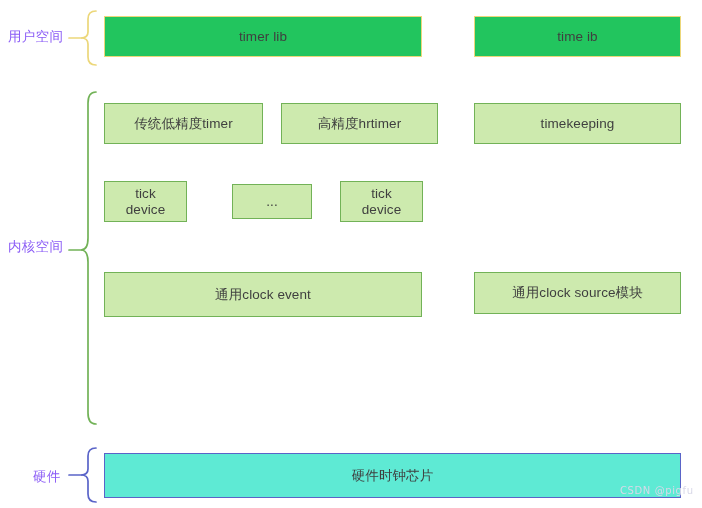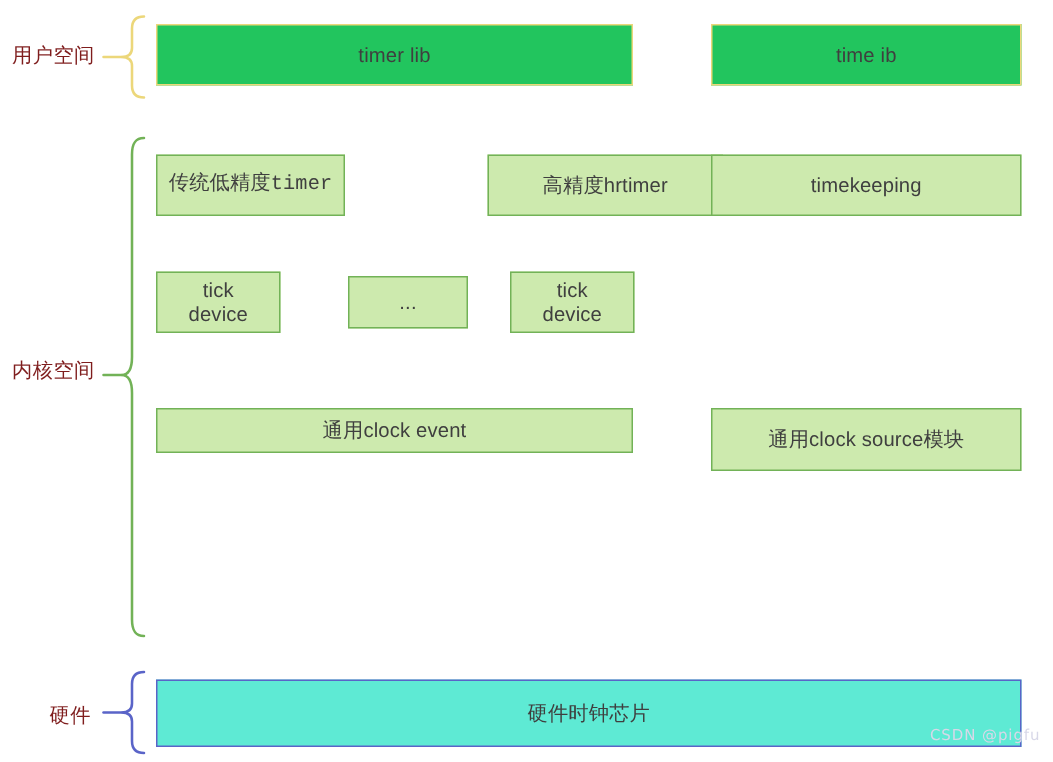--- a/index.html
+++ b/index.html
@@ -42,21 +42,21 @@
     background: #cdeaae;
     border-color: #72b257;
   }
   .box.hardware {
     background: #5eead4;
     border-color: #5a64c8;
   }
   .side-label {
     position: absolute;
     font-size: 13.5px;
-    color: #7f1d1d;
+    color: #8b5cf6;
     white-space: nowrap;
     letter-spacing: 0.3px;
   }
   .brace-svg {
     position: absolute;
     overflow: visible;
   }
   .watermark {
     position: absolute;
     font-size: 10px;
@@ -82,35 +82,35 @@
 
   <div class="box user" style="left:474px; top:16px; width:207px; height:41px;">time ib</div>
 
   <div class="side-label" style="left:8px; top:238px;">内核空间</div>
 
   <svg class="brace-svg" style="left:66px; top:88px;" width="34" height="340" viewBox="0 0 34 340">
     <path d="M30 4 C24 4 22 8 22 15 L22 150 C22 158 20 162 15 162 C20 162 22 166 22 174 L22 325 C22 332 24 336 30 336" fill="none" stroke="#72b257" stroke-width="1.7" stroke-linecap="round"></path>
     <path d="M15 162 L3 162" fill="none" stroke="#72b257" stroke-width="1.7" stroke-linecap="round"></path>
   </svg>
 
-  <div class="box kernel" style="left:104px; top:103px; width:126px; height:41px;font-family:Liberation Mono, monospace;">传统低精度timer</div>
+  <div class="box kernel" style="left:104px; top:103px; width:159px; height:41px;">传统低精度timer</div>
 
-  <div class="box kernel" style="left:281px; top:103px; width:157px; height:41px;margin-left:44px;">高精度hrtimer</div>
+  <div class="box kernel" style="left:281px; top:103px; width:157px; height:41px;">高精度hrtimer</div>
 
   <div class="box kernel" style="left:474px; top:103px; width:207px; height:41px;">timekeeping</div>
 
   <div class="box kernel" style="left:104px; top:181px; width:83px; height:41px;">tick
 device</div>
 
   <div class="box kernel" style="left:232px; top:184px; width:80px; height:35px;">...</div>
 
   <div class="box kernel" style="left:340px; top:181px; width:83px; height:41px;">tick
 device</div>
 
-  <div class="box kernel" style="left:104px; top:272px; width:318px; height:30px;">通用clock event</div>
+  <div class="box kernel" style="left:104px; top:272px; width:318px; height:45px;">通用clock event</div>
 
   <div class="box kernel" style="left:474px; top:272px; width:207px; height:42px;">通用clock source模块</div>
 
 
   <div class="side-label" style="left:33px; top:468px;">硬件</div>
 
   <svg class="brace-svg" style="left:66px; top:444px;" width="34" height="62" viewBox="0 0 34 62">
     <path d="M30 4 C24 4 22 7 22 12 L22 25 C22 29 20 31 15 31 C20 31 22 33 22 37 L22 50 C22 55 24 58 30 58" fill="none" stroke="#5a64c8" stroke-width="1.7" stroke-linecap="round"></path>
     <path d="M15 31 L3 31" fill="none" stroke="#5a64c8" stroke-width="1.7" stroke-linecap="round"></path>
   </svg>

